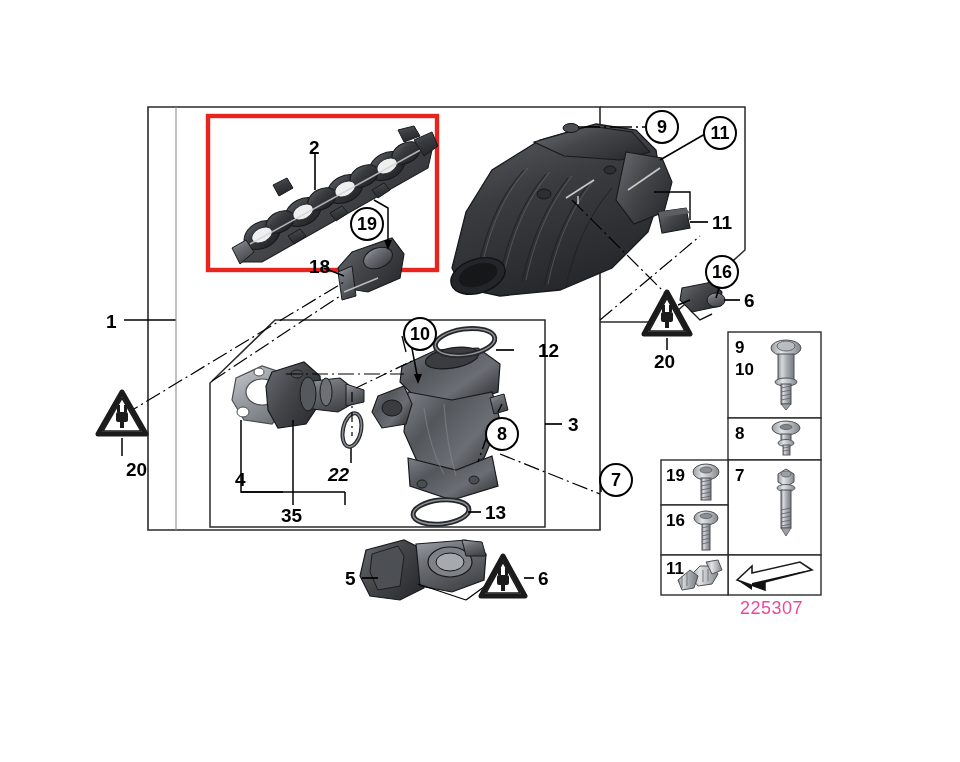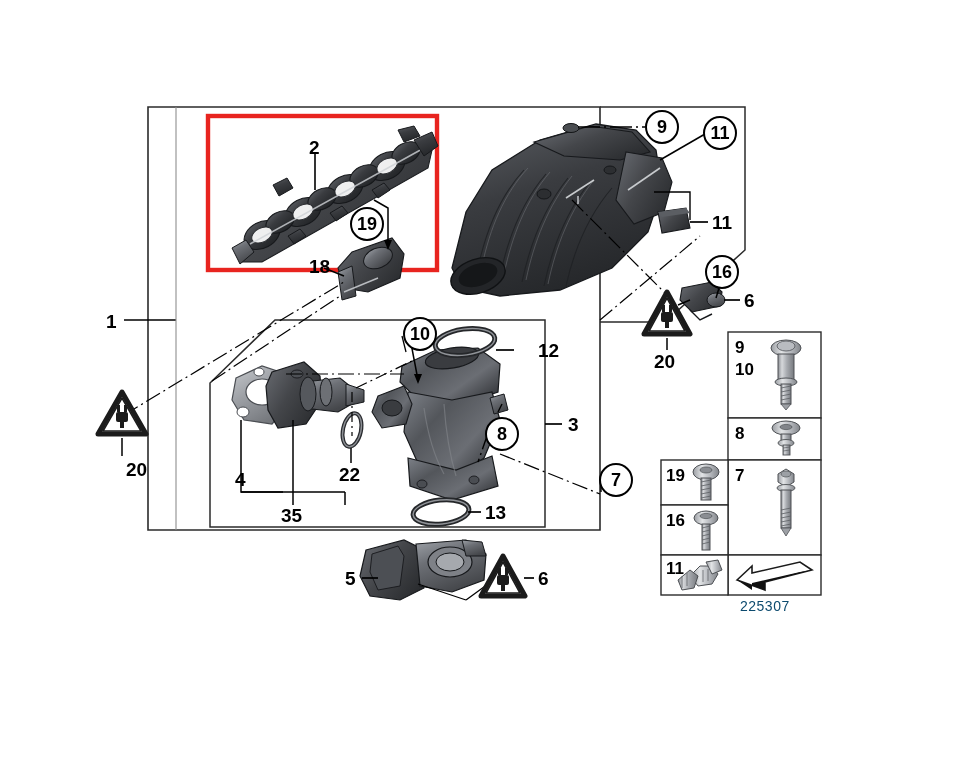--- a/index.html
+++ b/index.html
@@ -50,22 +50,22 @@
   .legend-num {
     position: absolute;
     font-family: "Liberation Sans", sans-serif;
     font-weight: bold;
     font-size: 17px;
     color: #000;
   }
   .diag-id {
     position: absolute;
     font-family: "Liberation Sans", sans-serif;
-    font-size: 14px;
-    color: #0c4a6e;
+    font-size: 18px;
+    color: #ec4899;
     letter-spacing: 0.5px;
   }
 </style>
 </head>
 <body>
 
 <div id="page">
 
   <svg class="svg-layer" viewBox="0 0 960 762">
     <defs>
@@ -545,21 +545,21 @@
     <div class="lbl" style="left:345px; top:569px;">5</div>
     <div class="lbl" style="left:538px; top:569px;">6</div>
     <div class="lbl" style="left:485px; top:503px;text-align:center;">13</div>
     <div class="lbl" style="left:518px; top:341px;margin-left:20px;">12</div>
     <div class="lbl" style="left:744px; top:291px;">6</div>
     <div class="lbl" style="left:654px; top:352px;">20</div>
     <div class="lbl" style="left:712px; top:213px;">11</div>
     <div class="lbl" style="left:309px; top:257px;">18</div>
     <div class="lbl" style="left:109px; top:460px;margin-left:17px;">20</div>
     <div class="lbl" style="left:281px; top:506px;">35</div>
-    <div class="lbl" style="left:339px; top:465px;">22</div>
+    <div class="lbl" style="left:328px; top:465px;font-style:italic;">22</div>
   </div>
 
   <div>
     <div class="circ" style="left:645px; top:110px;">9</div>
     <div class="circ" style="left:703px; top:116px;">11</div>
     <div class="circ" style="left:705px; top:255px;">16</div>
     <div class="circ" style="left:350px; top:207px;">19</div>
     <div class="circ" style="left:403px; top:317px;">10</div>
     <div class="circ" style="left:485px; top:417px;">8</div>
     <div class="circ" style="left:599px; top:463px;">7</div>

